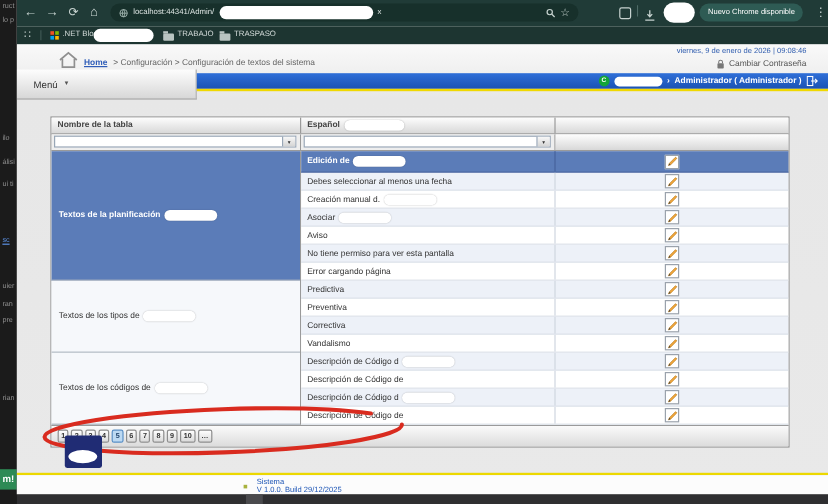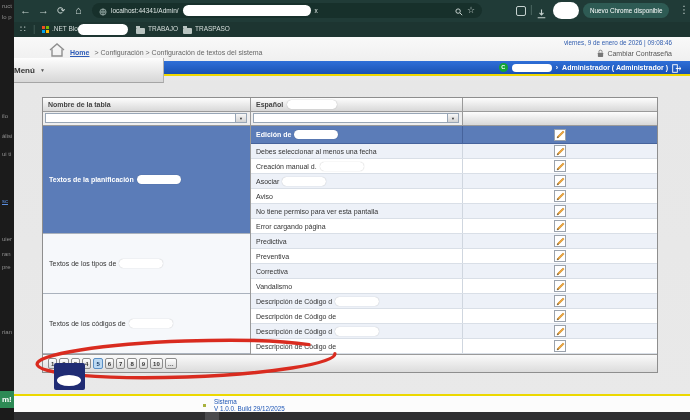--- a/index.html
+++ b/index.html
@@ -42,21 +42,21 @@
   
   .page{position:absolute;left:0;top:37px;width:676px;height:375px;
         background:linear-gradient(#f9f9f9,#e7e7e7 45px,#e9e9e9);}
   .datetime{position:absolute;right:18px;top:2px;font-size:6.3px;color:#2f5cae;}
   .homeicon{position:absolute;left:33px;top:4px;}
   .crumbs{position:absolute;left:56px;top:12px;font-size:7px;color:#666;white-space:nowrap;}
   .homelink{color:#2e5cb8;font-weight:bold;text-decoration:underline;margin-right:3px;cursor:pointer;}
   .chpass{position:absolute;right:18px;top:12px;font-size:7px;color:#555;display:flex;align-items:center;gap:3px;}
   .menubox{position:absolute;left:0;top:21px;width:150px;height:25px;box-sizing:border-box;
            background:linear-gradient(#fdfdfd,#d7d7d7);border-right:1px solid #b0b0b0;border-bottom:1px solid #a5a5a5;
-           display:flex;align-items:center;gap:5px;font-size:8px;color:#333;font-weight:bold;}
+           display:flex;align-items:center;padding-left:14px;gap:5px;font-size:8px;color:#333;}
   .mcaret{font-size:5px;color:#555;}
   .bluebar{position:absolute;left:150px;top:24px;right:0;height:13px;
            background:linear-gradient(#2f6fd8,#1a52b4);display:flex;align-items:center;
            justify-content:flex-end;padding-right:8px;gap:4px;}
   .yellowline{position:absolute;left:150px;top:37px;right:0;height:2px;background:#f0d800;}
   .gbadge{width:9px;height:9px;border-radius:50%;background:#13a438;color:#fff;font-size:5.5px;
           font-weight:bold;line-height:9px;text-align:center;}
   .bblob{width:40px;height:8px;border-radius:4px;background:#fff;}
   .uprefix,.ulabel{color:#fff;font-size:7px;font-weight:bold;white-space:nowrap;}
   

